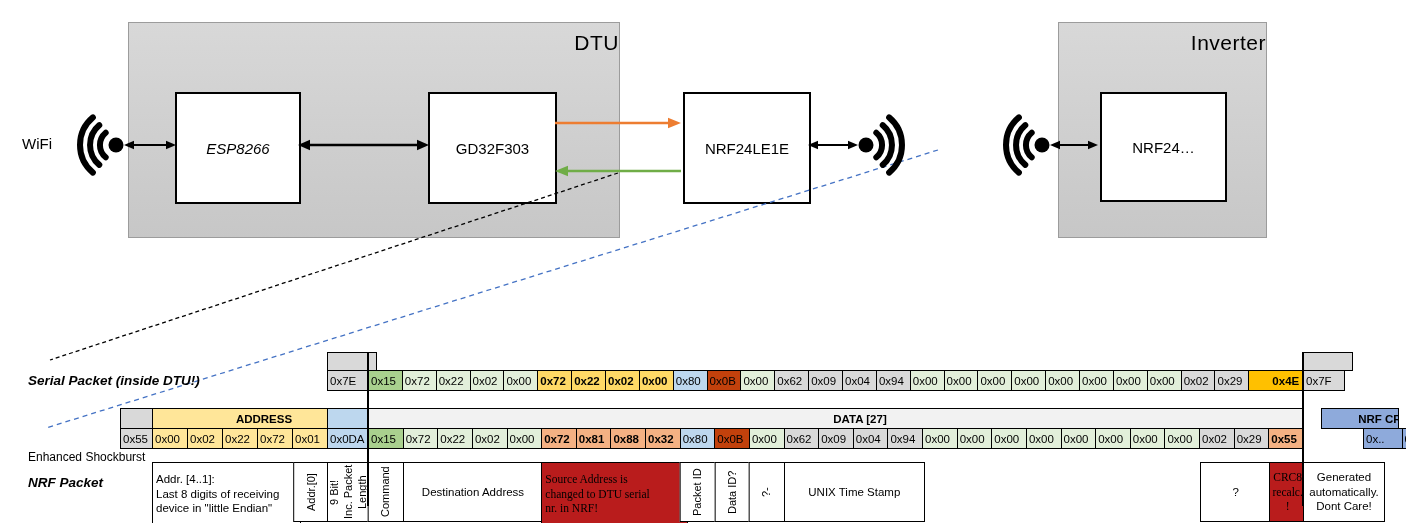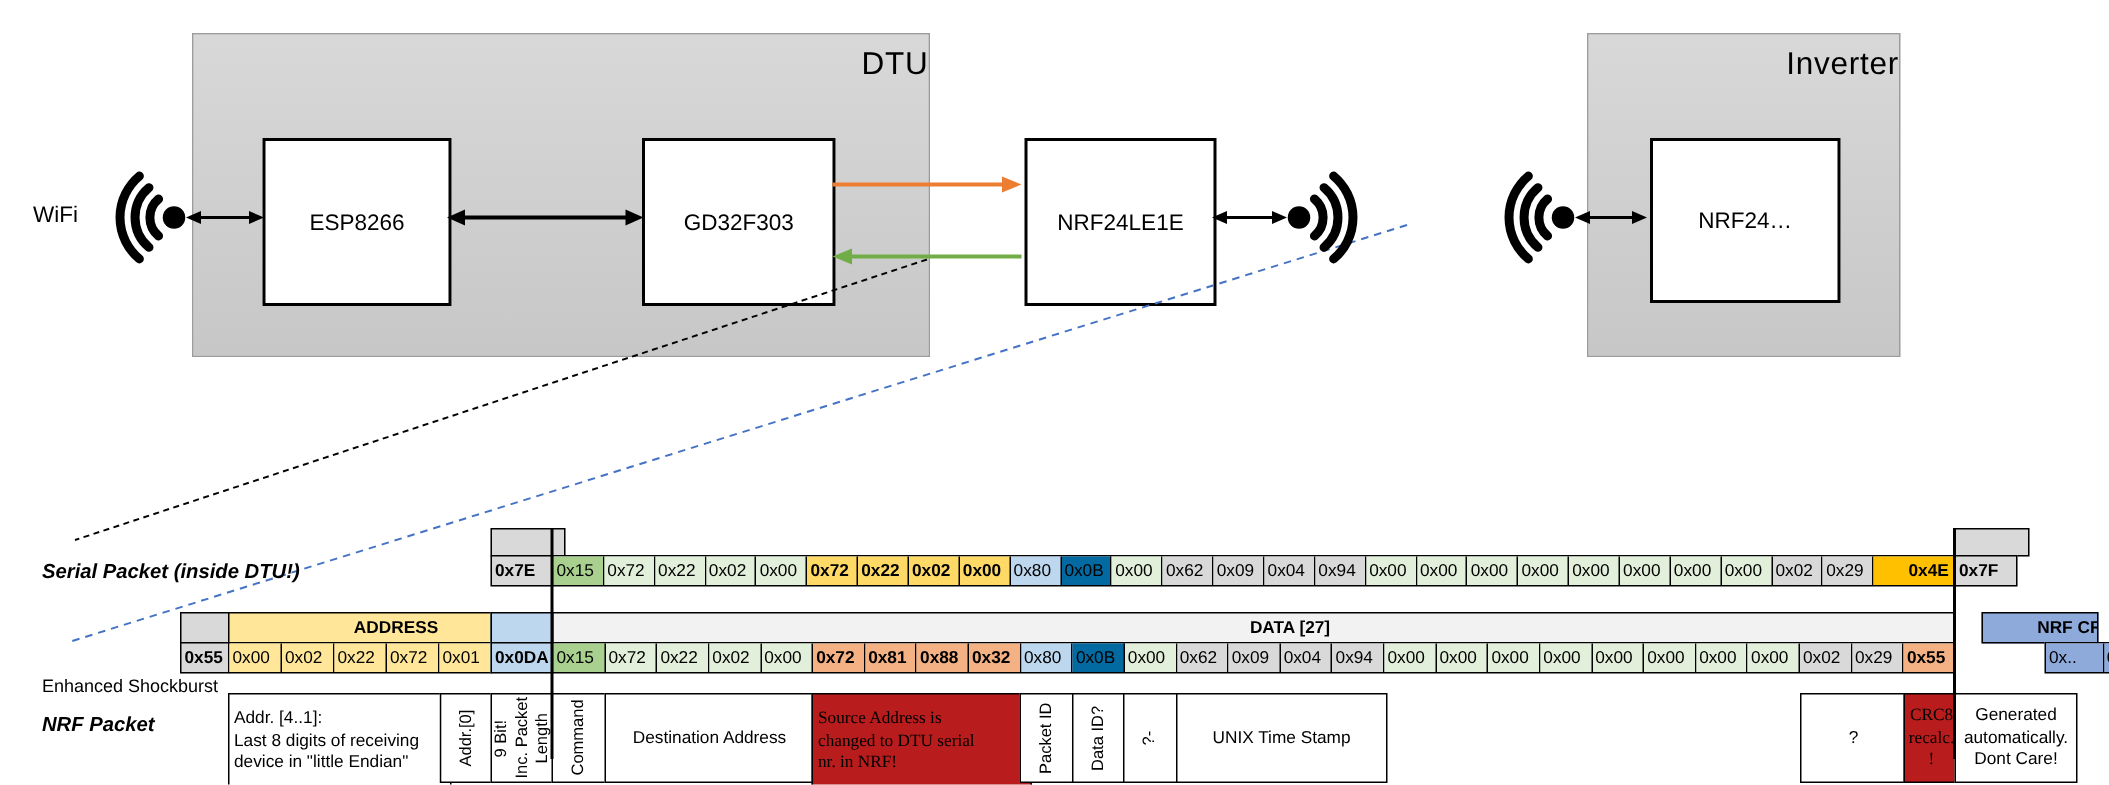--- a/index.html
+++ b/index.html
@@ -13,32 +13,32 @@
                    font-size:21px;letter-spacing:.5px;}
   .component{position:absolute;background:#fff;border:2px solid #000;display:flex;
              align-items:center;justify-content:center;font-size:15px;}
   .wifi-label{font-size:15px;}
   svg.overlay{position:absolute;left:0;top:0;pointer-events:none;}
 
   
   .row-label{font-weight:bold;font-style:italic;font-size:13.5px;white-space:nowrap;}
   .sub-label{font-size:12px;white-space:nowrap;}
   .cellbox{border:1px solid #000;font-size:11.5px;display:flex;align-items:center;
-           padding-left:2px;background:#fff;white-space:nowrap;overflow:hidden;font-weight:bold;}
+           padding-left:2px;background:#fff;white-space:nowrap;overflow:hidden;}
   .cellbox.center{justify-content:center;padding-left:0;}
   .cellbox.hdr{font-weight:600;padding-left:48px;}
   .byte-row{display:flex;border:1px solid #000;background:#fff;}
   .byte-cell{flex:1 1 0;border-right:1px solid #000;font-size:11.5px;display:flex;
              align-items:center;padding-left:2px;white-space:nowrap;overflow:hidden;}
   .byte-cell:last-child{border-right:none;}
   .byte-cell.bold{font-weight:700;}
 
   .c-gray{background:#d9d9d9;}
   .c-green{background:#e2efda;}
-  .c-green-mid{background:#0369a1;}
+  .c-green-mid{background:#c2410c;}
   .c-green-dark{background:#a9d08e;}
   .c-yellow{background:#ffe699;}
   .c-yellow-bold{background:#ffd966;}
   .c-gold{background:#ffc000;padding-left:23px;}
   .c-blue{background:#bdd7ee;}
   .c-blue-mid{background:#8eaadb;}
   .c-salmon{background:#f4b183;}
   .c-data-head{background:#f2f2f2;}
 
   
@@ -53,21 +53,21 @@
 </style>
 </head>
 <body>
 
 <div class="abs wifi-label" style="left:22px;top:135px;">WiFi</div>
 
 <div class="abs container-box" style="left:128px;top:22px;width:492px;height:216px;">
   <div class="container-title">DTU</div>
 </div>
 
-<div class="component" style="left:175px;top:92px;width:122px;height:108px;">
+<div class="component" style="left:175px;top:92px;width:122px;height:108px;font-style:italic;">
   <span>ESP8266</span>
 </div>
 <div class="component" style="left:428px;top:92px;width:125px;height:108px;">
   <span>GD32F303</span>
 </div>
 <div class="component" style="left:683px;top:92px;width:124px;height:108px;">
   <span>NRF24LE1E</span>
 </div>
 
 <div class="abs container-box" style="left:1058px;top:22px;width:209px;height:216px;">

